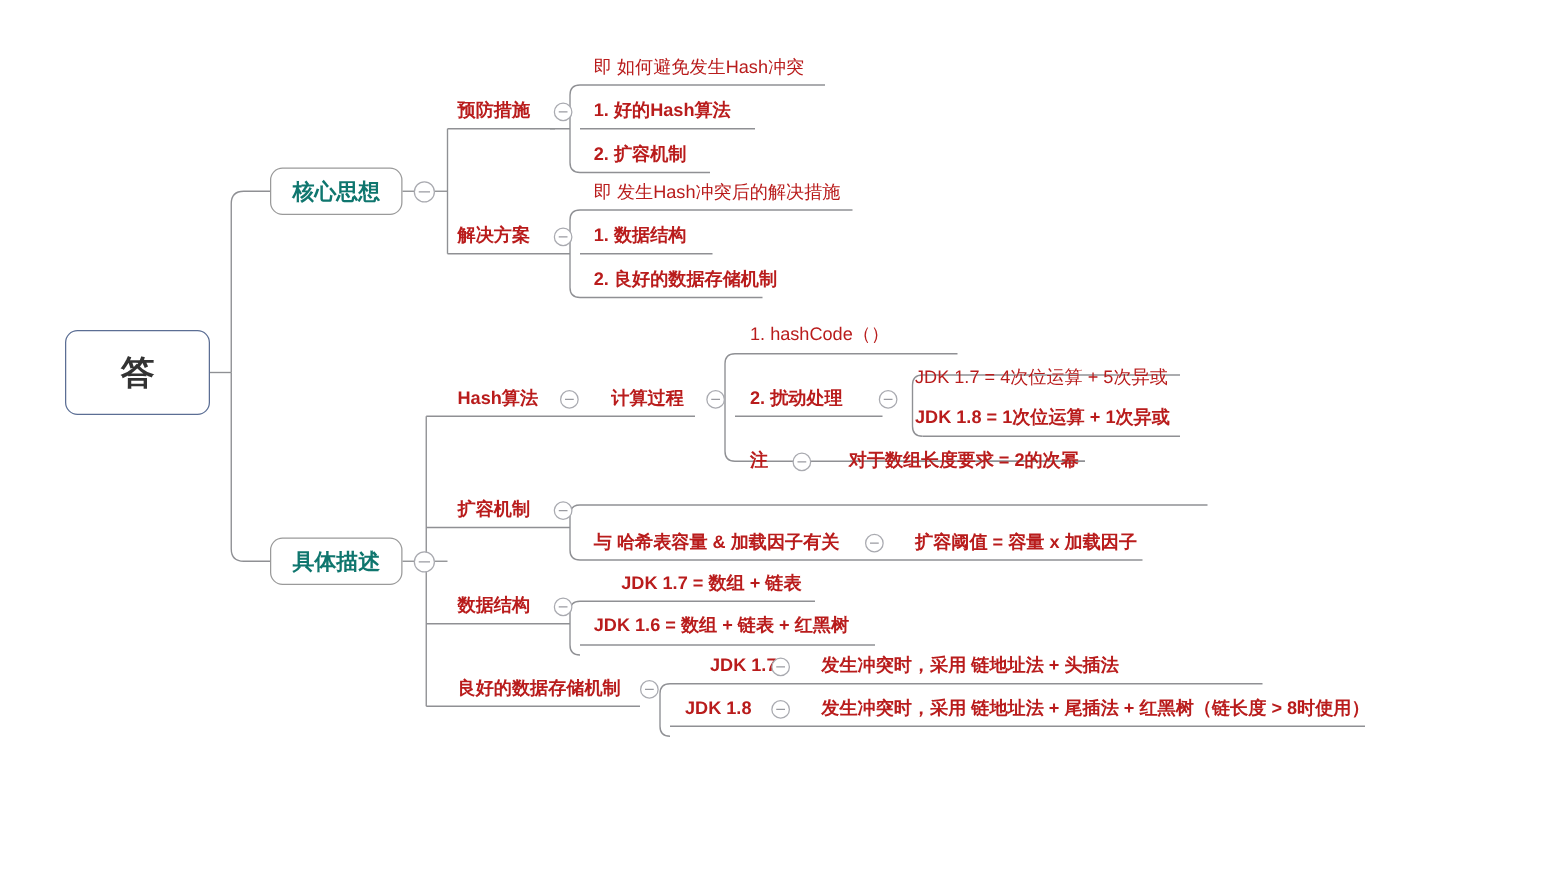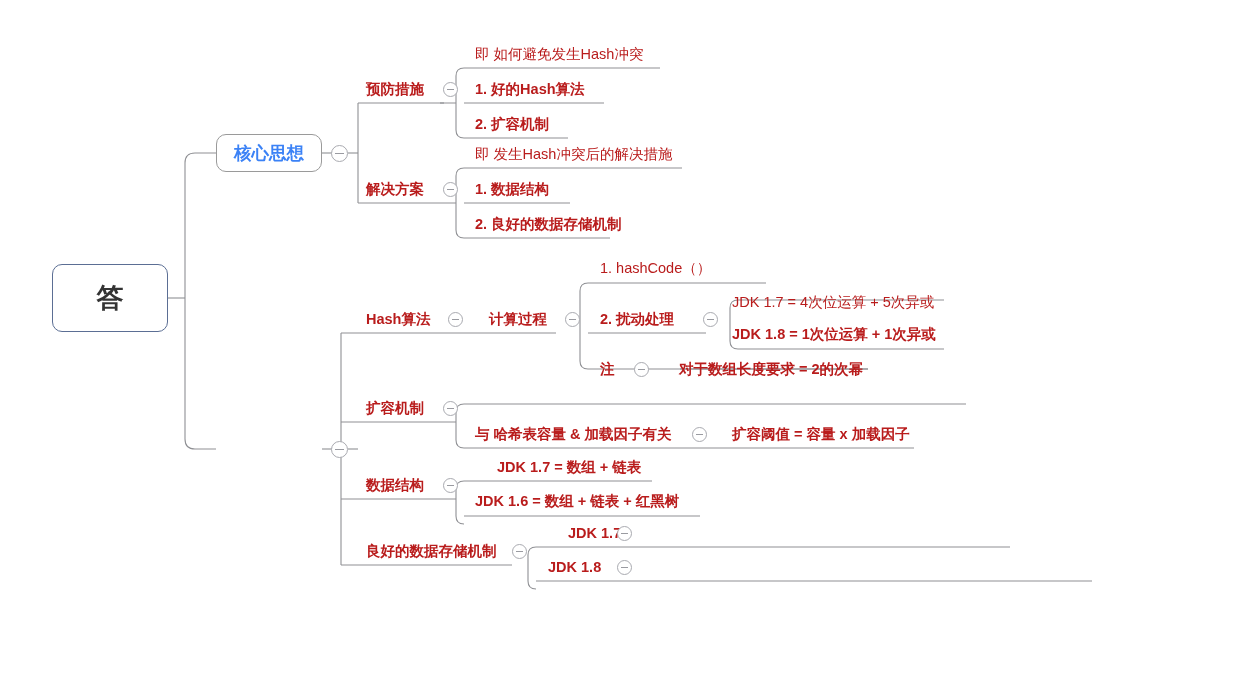--- a/index.html
+++ b/index.html
@@ -17,21 +17,21 @@
     display:flex;align-items:center;justify-content:center;
     border-radius:10px;background:#ffffff;
     white-space:nowrap;
   }
   .node-root{
     border:1.6px solid #5b6e94;
     font-size:27px;font-weight:600;color:#333333;
   }
   .node-main{
     border:1.1px solid #9a9a9a;
-    font-size:17.5px;font-weight:600;color:#3b82f6;
+    font-size:17.5px;font-weight:600;color:#0f766e;
   }
 
   
   .lbl{
     position:absolute;white-space:nowrap;
     font-size:14.5px;color:#b91c1c;line-height:1;
   }
   .lbl.b{font-weight:600;}
   .lbl.n{font-weight:400;}
 
@@ -117,20 +117,23 @@
 
   <div class="node-box node-root" style="left:52px;top:264px;width:116px;height:68px;">
     <span>答</span>
   </div>
 
   <div class="node-box node-main" style="left:216px;top:134px;width:106px;height:38px;">
     <span>核心思想</span>
   </div>
   <div class="toggle big" style="left:331px;top:145px;"></div>
 
+  <div class="node-box node-main" style="left:216px;top:430px;width:106px;height:38px;">
+    <span>具体描述</span>
+  </div>
   <div class="toggle big" style="left:331px;top:441px;"></div>
 
   <div class="lbl b" style="left:366px;top:82px;">预防措施</div>
   <div class="toggle" style="left:443px;top:82px;"></div>
 
   <div class="lbl n" style="left:475px;top:47px;">即 如何避免发生Hash冲突</div>
   <div class="lbl b" style="left:475px;top:82px;">1. 好的Hash算法</div>
   <div class="lbl b" style="left:475px;top:117px;">2. 扩容机制</div>
 
   <div class="lbl b" style="left:366px;top:182px;">解决方案</div>
@@ -170,17 +173,19 @@
   <div class="toggle" style="left:443px;top:478px;"></div>
 
   <div class="lbl b" style="left:497px;top:460px;">JDK 1.7 = 数组 + 链表</div>
   <div class="lbl b" style="left:475px;top:494px;">JDK 1.6 =  数组 + 链表 + 红黑树</div>
 
   <div class="lbl b" style="left:366px;top:544px;">良好的数据存储机制</div>
   <div class="toggle" style="left:512px;top:544px;"></div>
 
   <div class="lbl b" style="left:568px;top:526px;text-align:center;">JDK 1.7</div>
   <div class="toggle" style="left:617px;top:526px;"></div>
+  <div class="lbl b" style="left:657px;top:526px;">发生冲突时，采用 链地址法 + 头插法</div>
 
   <div class="lbl b" style="left:548px;top:560px;">JDK 1.8</div>
   <div class="toggle" style="left:617px;top:560px;"></div>
+  <div class="lbl b" style="left:657px;top:560px;">发生冲突时，采用 链地址法 + 尾插法 + 红黑树（链长度 &gt; 8时使用）</div>
 
 </div>
 
 </body></html>

